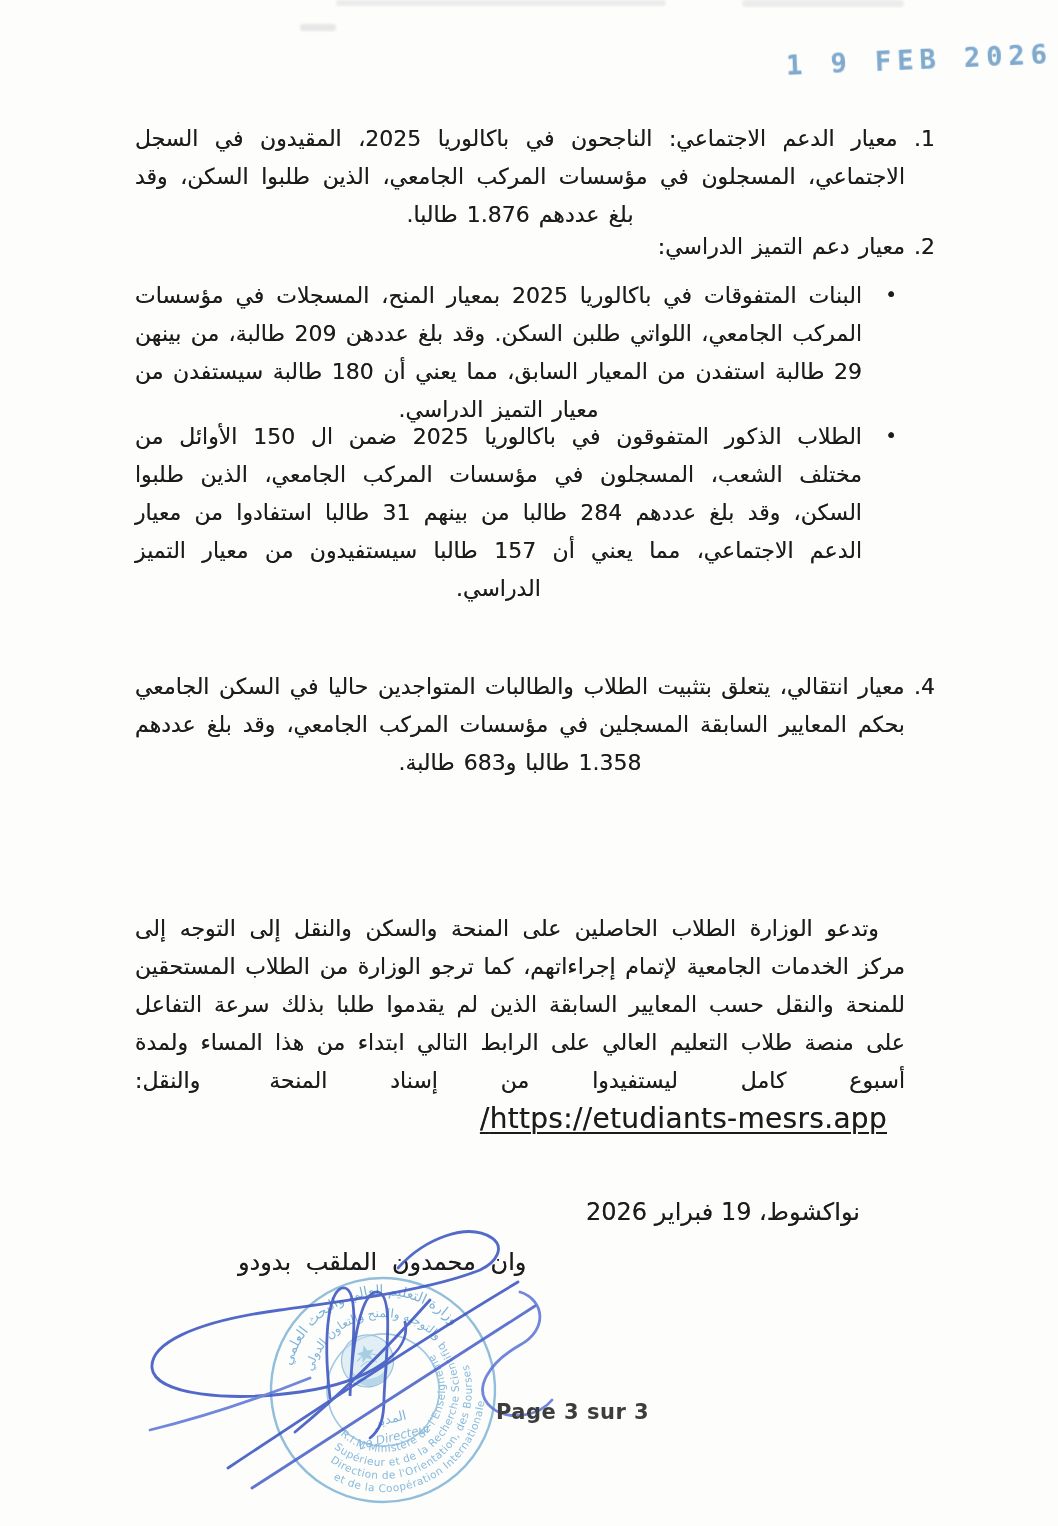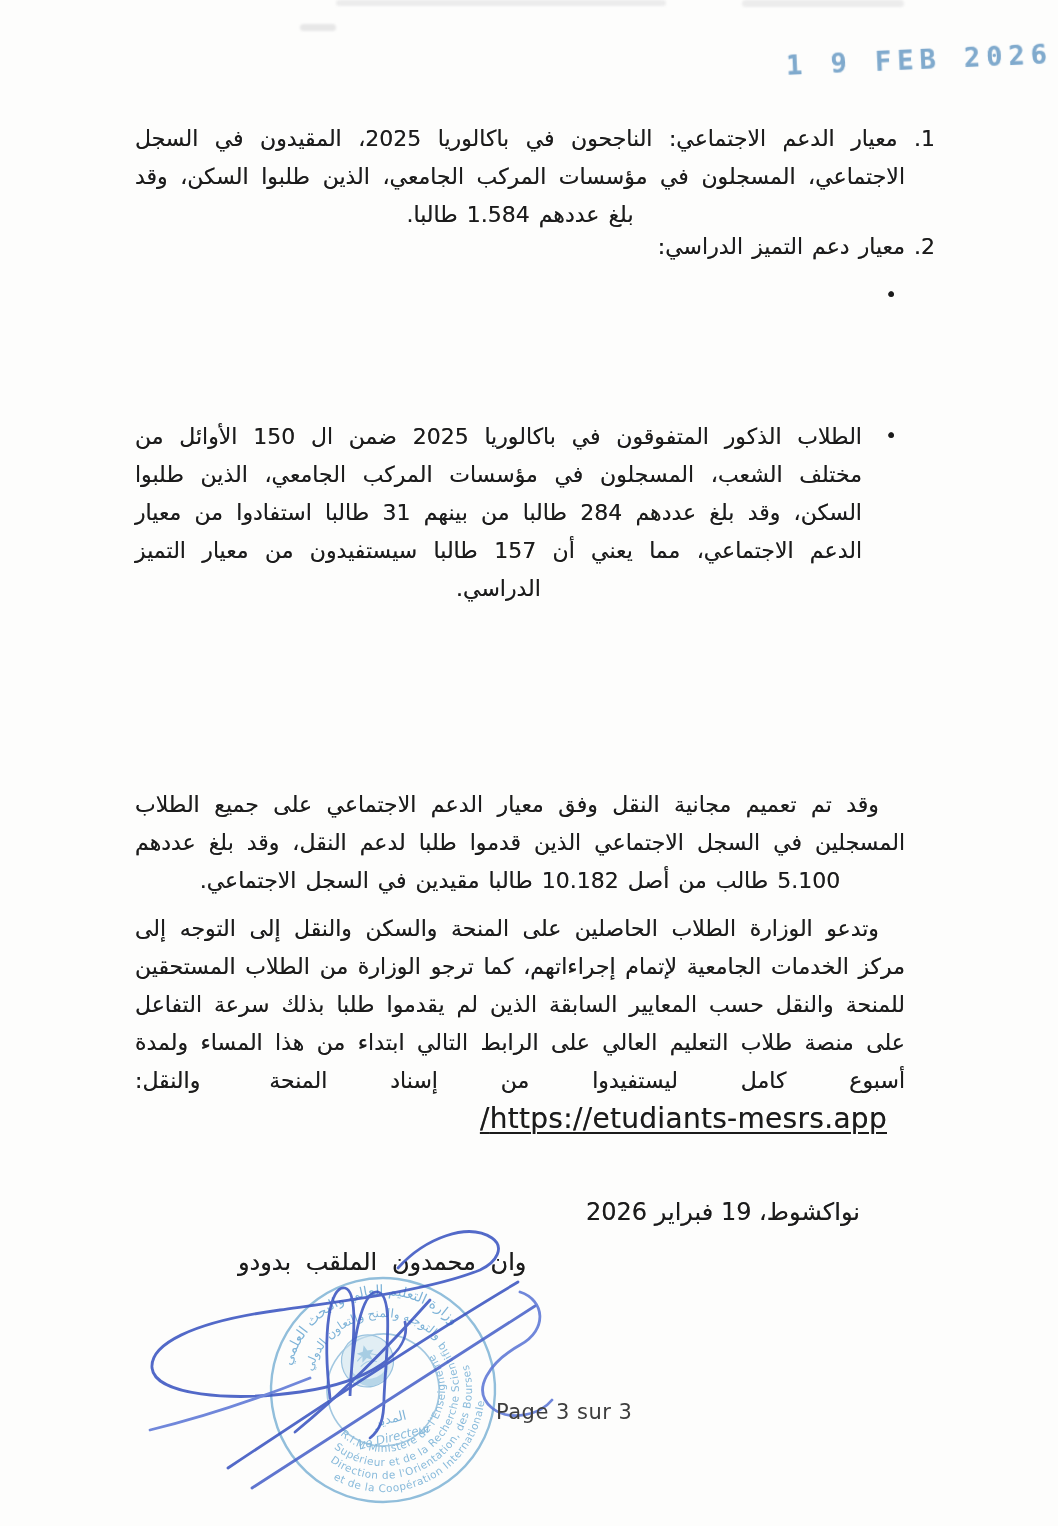--- a/index.html
+++ b/index.html
@@ -47,52 +47,53 @@
     font-size:24px;text-align:left;white-space:nowrap;
     text-shadow:0 0 .5px rgba(20,20,20,.6);
   }
   .signatory{
     position:absolute;left:238px;top:1248px;direction:rtl;
     font-size:24px;word-spacing:7px;white-space:nowrap;
     text-shadow:0 0 .5px rgba(20,20,20,.6);
   }
   .pagefooter{
     position:absolute;left:496px;top:1400px;
-    font-size:21px;color:#3d3d3d;letter-spacing:.5px;
+    font-size:21px;color:#3d3d3d;letter-spacing:.5px;font-weight:bold;
   }
   .stampsvg{position:absolute;left:225px;top:1252px;}
   .sigsvg{position:absolute;left:120px;top:1212px;}
 </style>
 </head>
 <body>
 
 <div class="page">
 
   <div class="smudge s1"></div>
   <div class="smudge s2"></div>
   <div class="smudge s3"></div>
 
   <div class="received">1 9 FEB 2026</div>
 
-  <div class="tb num" style="top:120px">1. معيار الدعم الاجتماعي: الناجحون في باكالوريا 2025، المقيدون في السجل الاجتماعي، المسجلون في مؤسسات المركب الجامعي، الذين طلبوا السكن، وقد بلغ عددهم 1.584 طالبا.</div>
+  <div class="tb num" style="top:120px">1. معيار الدعم الاجتماعي: الناجحون في باكالوريا 2025، المقيدون في السجل الاجتماعي، المسجلون في مؤسسات المركب الجامعي، الذين طلبوا السكن، وقد بلغ عددهم 1.876 طالبا.</div>
 
   <div class="tb single" style="top:228px">2. معيار دعم التميز الدراسي:</div>
 
   <div class="tb bullet" style="top:277px">
     <span class="dot">•</span>
+    <span>البنات المتفوقات في باكالوريا 2025 بمعيار المنح، المسجلات في مؤسسات المركب الجامعي، اللواتي طلبن السكن. وقد بلغ عددهن 209 طالبة، من بينهن 29 طالبة استفدن من المعيار السابق، مما يعني أن 180 طالبة سيستفدن من معيار التميز الدراسي.</span>
   </div>
 
   <div class="tb bullet" style="top:418px">
     <span class="dot">•</span>
     <span>الطلاب الذكور المتفوقون في باكالوريا 2025 ضمن ال 150 الأوائل من مختلف الشعب، المسجلون في مؤسسات المركب الجامعي، الذين طلبوا السكن، وقد بلغ عددهم 284 طالبا من بينهم 31 طالبا استفادوا من معيار الدعم الاجتماعي، مما يعني أن 157 طالبا سيستفيدون من معيار التميز الدراسي.</span>
   </div>
 
 
+  <div class="tb num" style="top:668px">4. معيار انتقالي، يتعلق بتثبيت الطلاب والطالبات المتواجدين حاليا في السكن الجامعي بحكم المعايير السابقة المسجلين في مؤسسات المركب الجامعي، وقد بلغ عددهم 1.358 طالبا و683 طالبة.</div>
 
-  <div class="tb para" style="top:786px">وقد تم تعميم مجانية النقل وفق معيار الدعم الاجتماعي على جميع الطلاب المسجلين في السجل الاجتماعي الذين قدموا طلبا لدعم النقل، وقد بلغ عددهم 5.100 طالب من أصل 10.182 طالبا مقيدين في السجل الاجتماعي.</div>
 
   <div class="tb para para-last" style="top:910px">
     <span>وتدعو الوزارة الطلاب الحاصلين على المنحة والسكن والنقل إلى التوجه إلى مركز الخدمات الجامعية لإتمام إجراءاتهم، كما ترجو الوزارة من الطلاب المستحقين للمنحة والنقل حسب المعايير السابقة الذين لم يقدموا طلبا بذلك سرعة التفاعل على منصة طلاب التعليم العالي على الرابط التالي ابتداء من هذا المساء ولمدة أسبوع كامل ليستفيدوا من إسناد المنحة</span>
     <span class="linklabel">والنقل:</span>
     <span class="url">https://etudiants-mesrs.app/</span>
   </div>
 
   <div class="placedate">نواكشوط، 19 فبراير 2026</div>
 
   <div class="signatory">وان محمدون الملقب بدودو</div>

